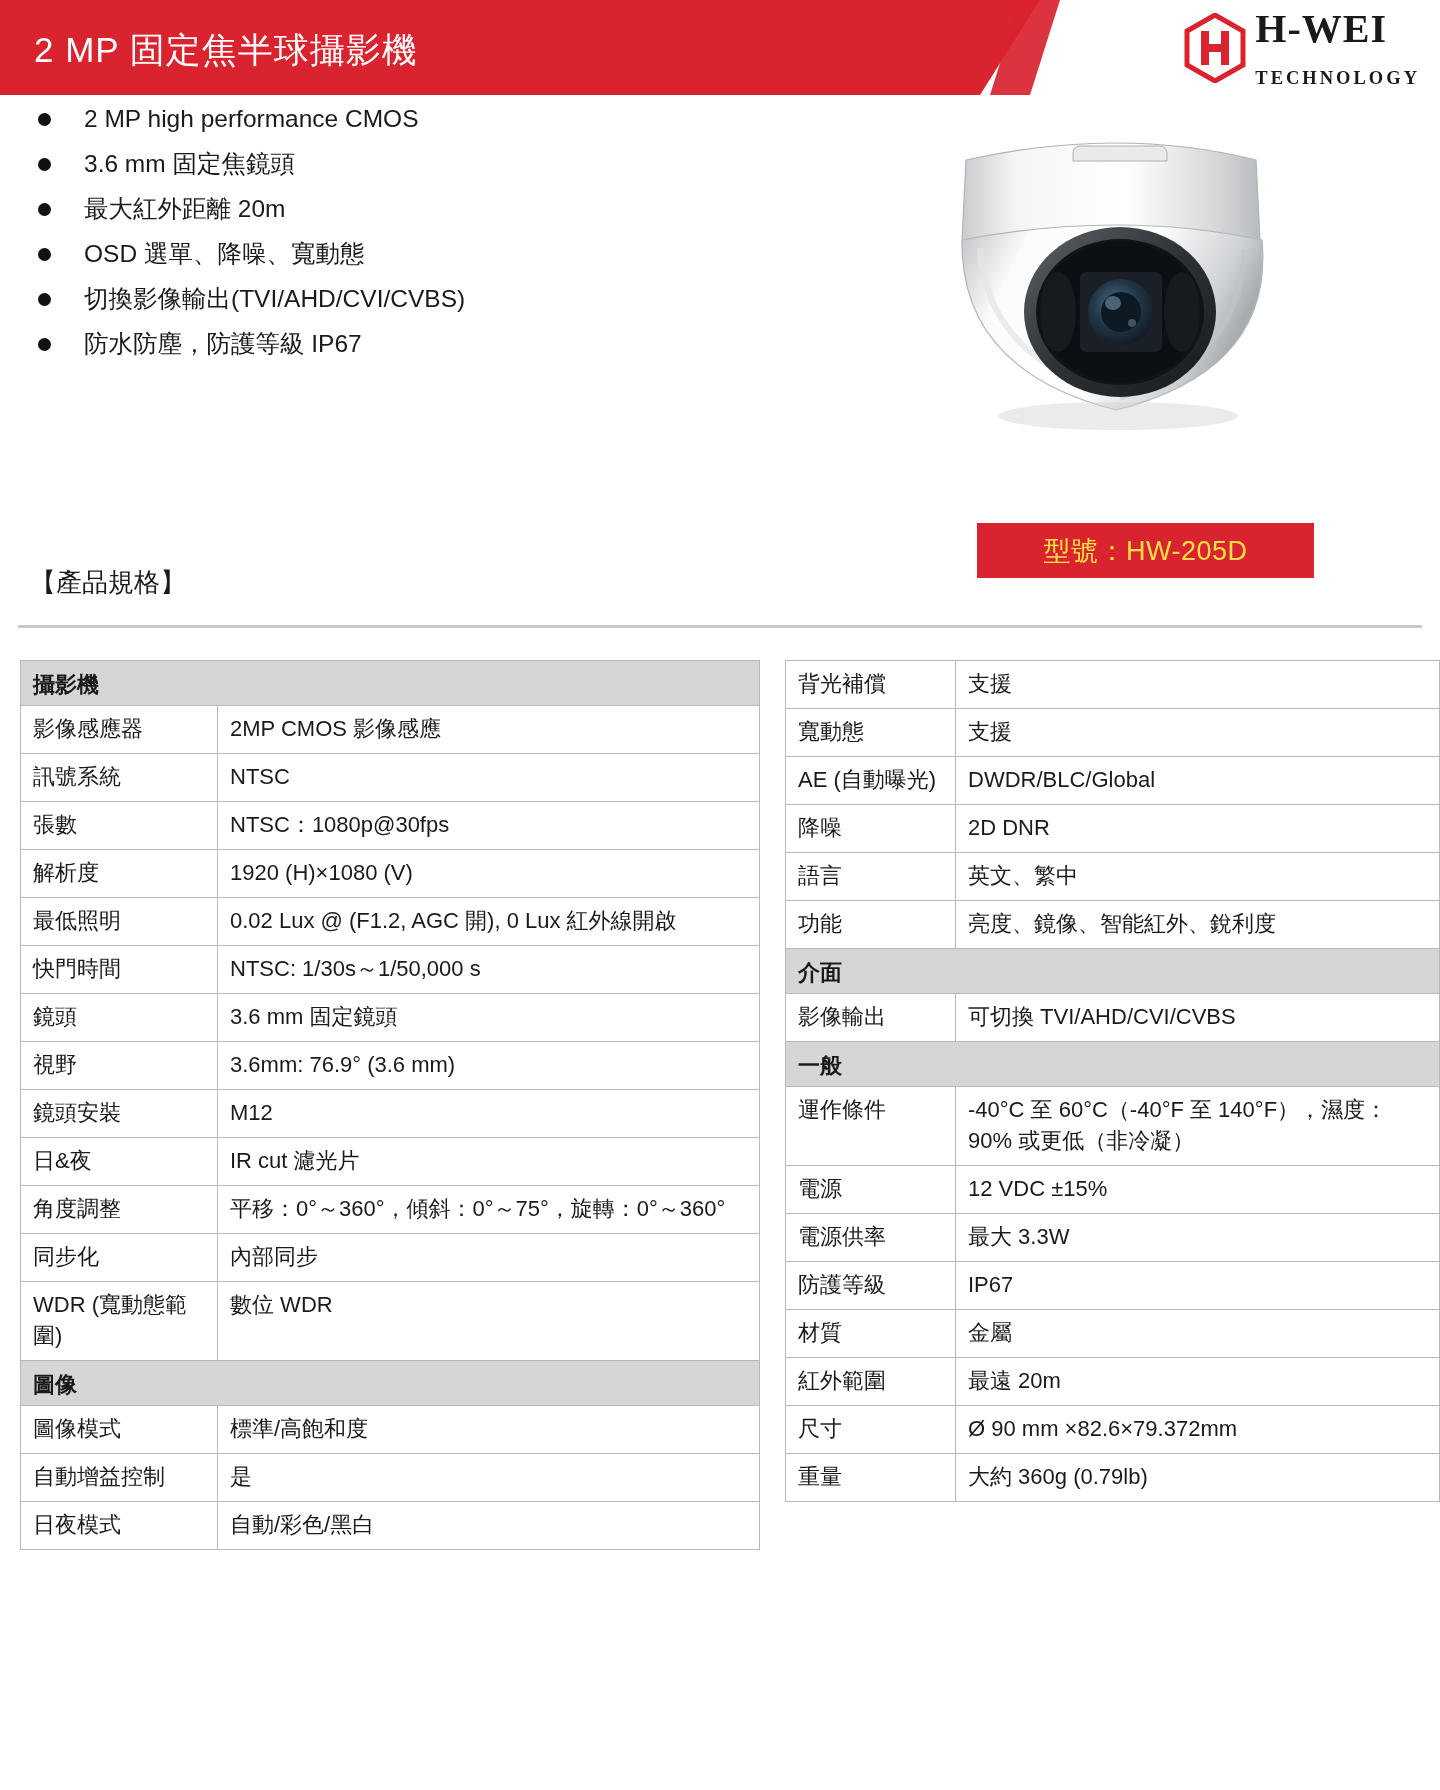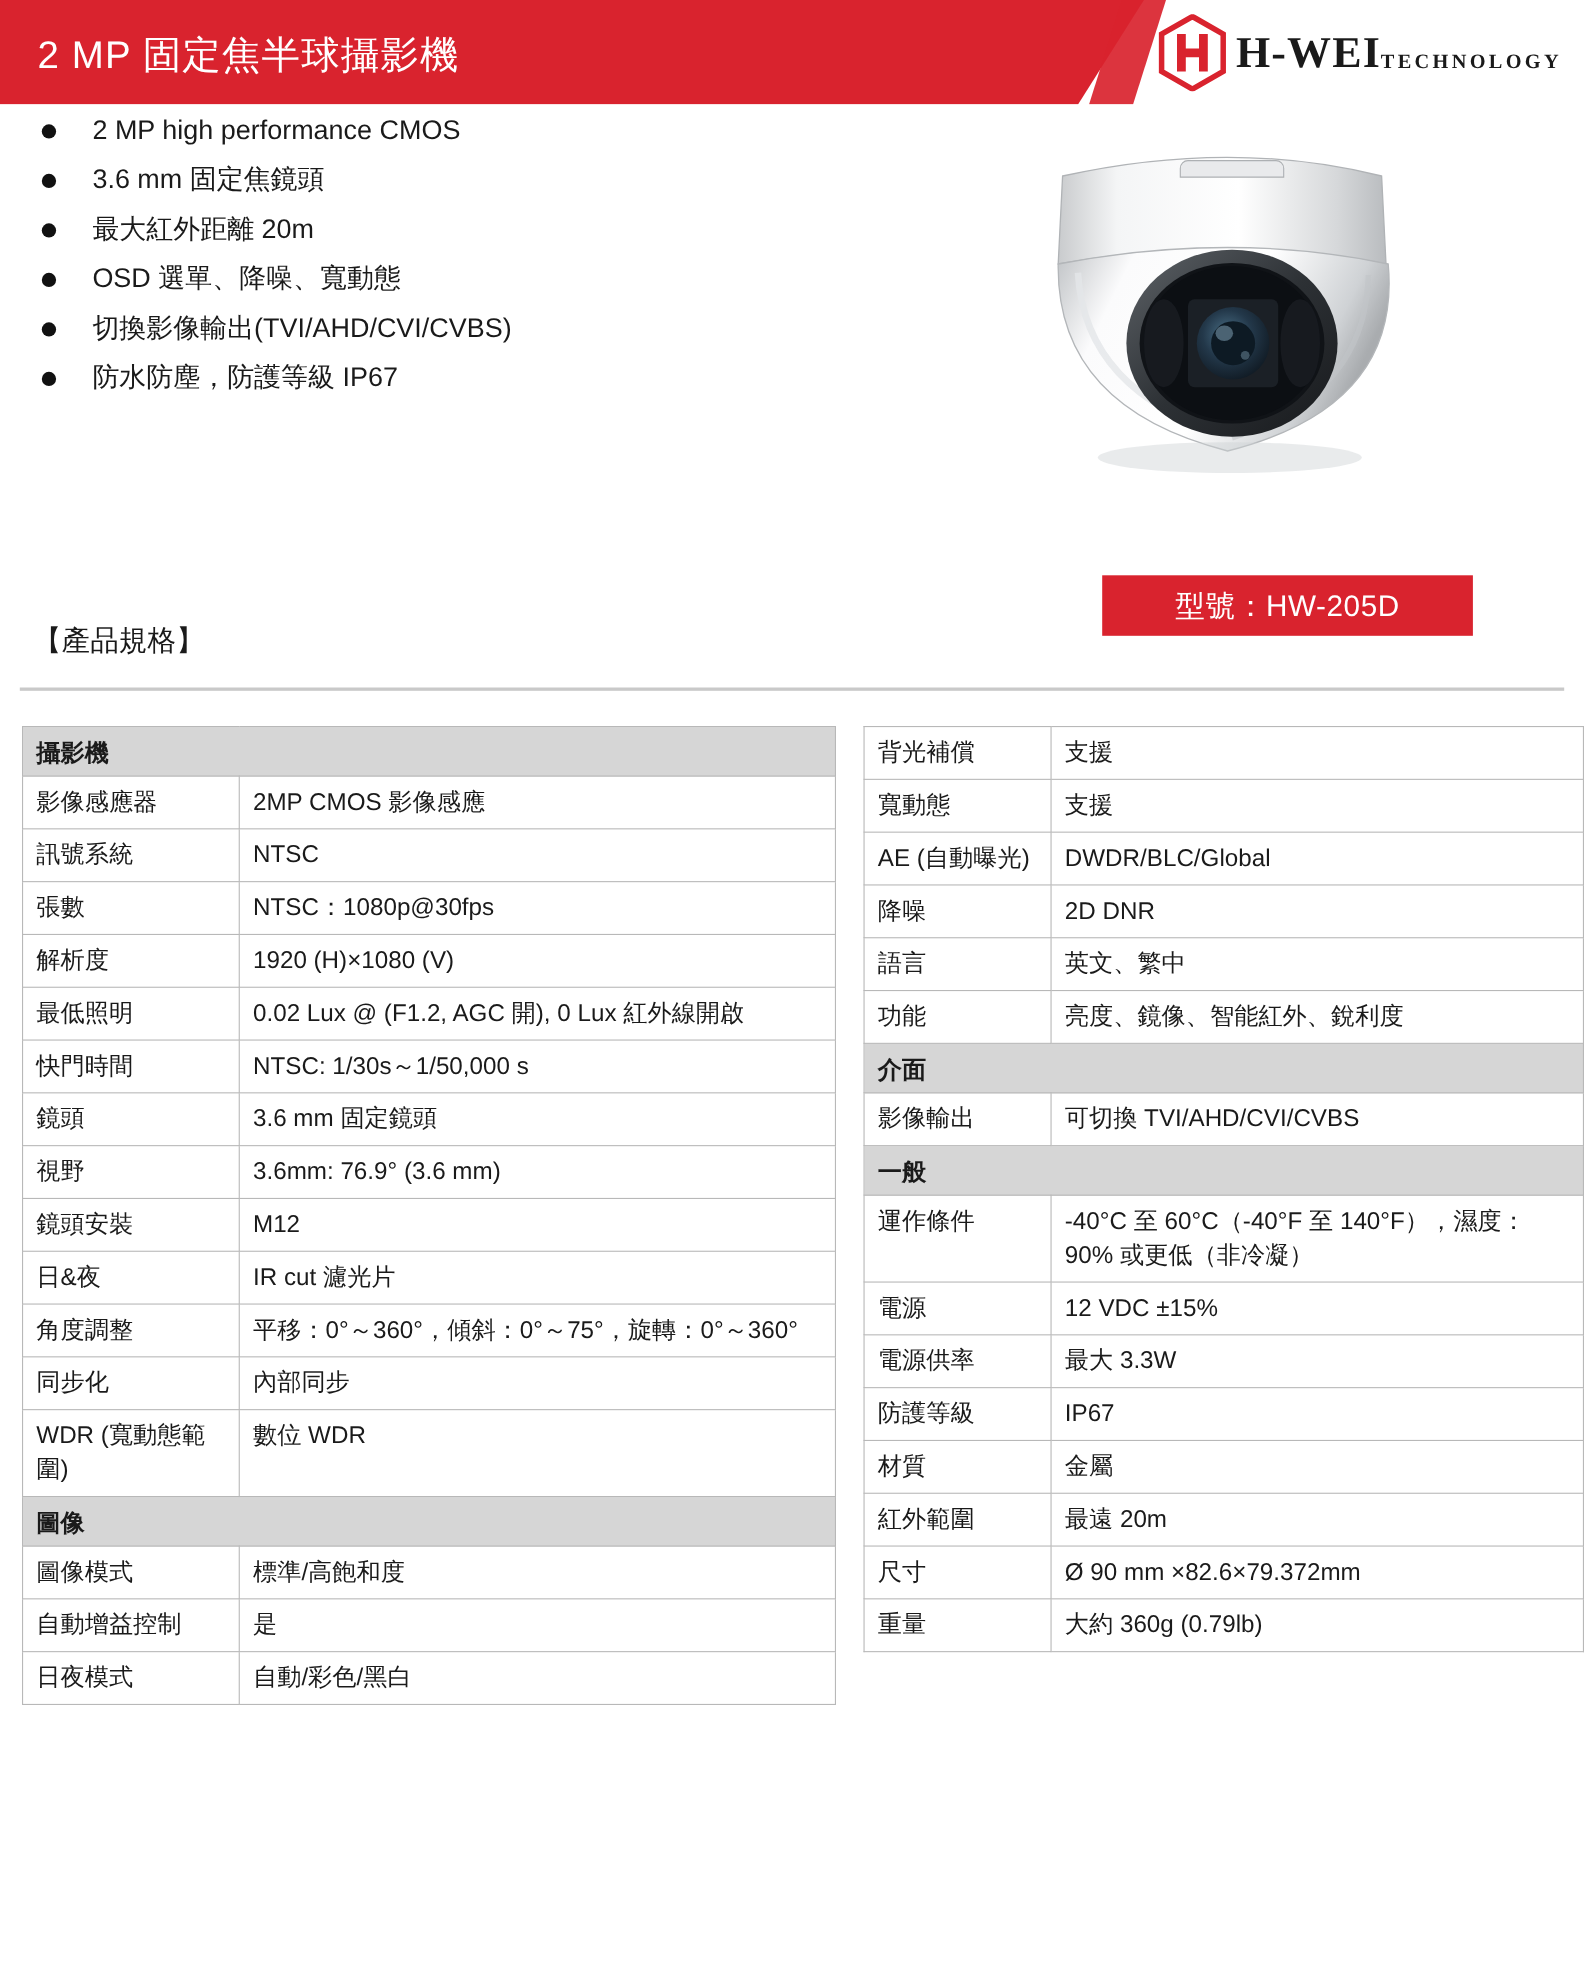--- a/index.html
+++ b/index.html
@@ -61,20 +61,21 @@
     align-items: center;
   }
   .logo-hex {
     width: 64px; height: 70px;
     position: relative;
     margin-right: 8px;
   }
   .logo-hex svg { display:block; }
   .logo-text {
     display: flex;
+    flex-direction: column;
     justify-content: flex-start;
     line-height: 1;
   }
   .logo-main {
     font-family: "Liberation Serif", serif;
     font-size: 40px;
     font-weight: bold;
     letter-spacing: 1px;
     color: #1a1a1a;
   }
@@ -120,26 +121,26 @@
     position: absolute;
     left: 930px;
     top: 120px;
     width: 380px;
     height: 340px;
   }
 
   
   .model-badge {
     position: absolute;
-    left: 1002px;
+    left: 977px;
     top: 523px;
     width: 337px;
     height: 55px;
     background: #d9232e;
-    color: #ffffff;
+    color: #fde047;
     font-size: 27px;
     display: flex;
     align-items: center;
     justify-content: center;
     letter-spacing: 0.5px;
   }
 
   
   .spec-title {
     position: absolute;

